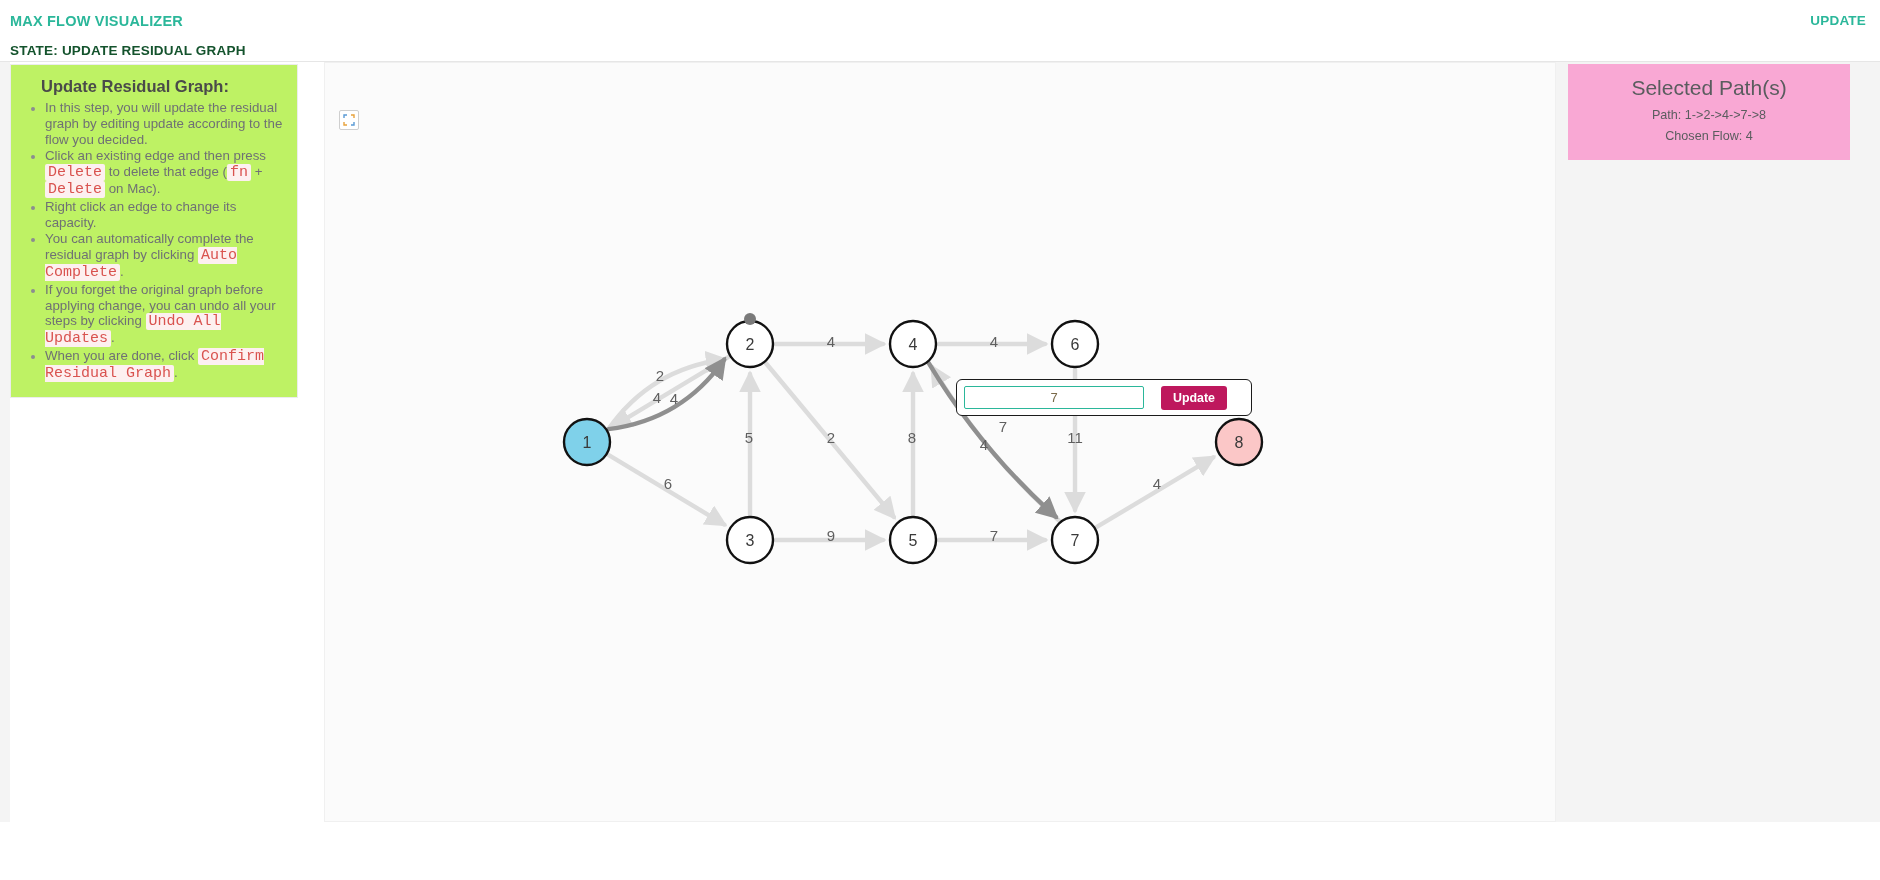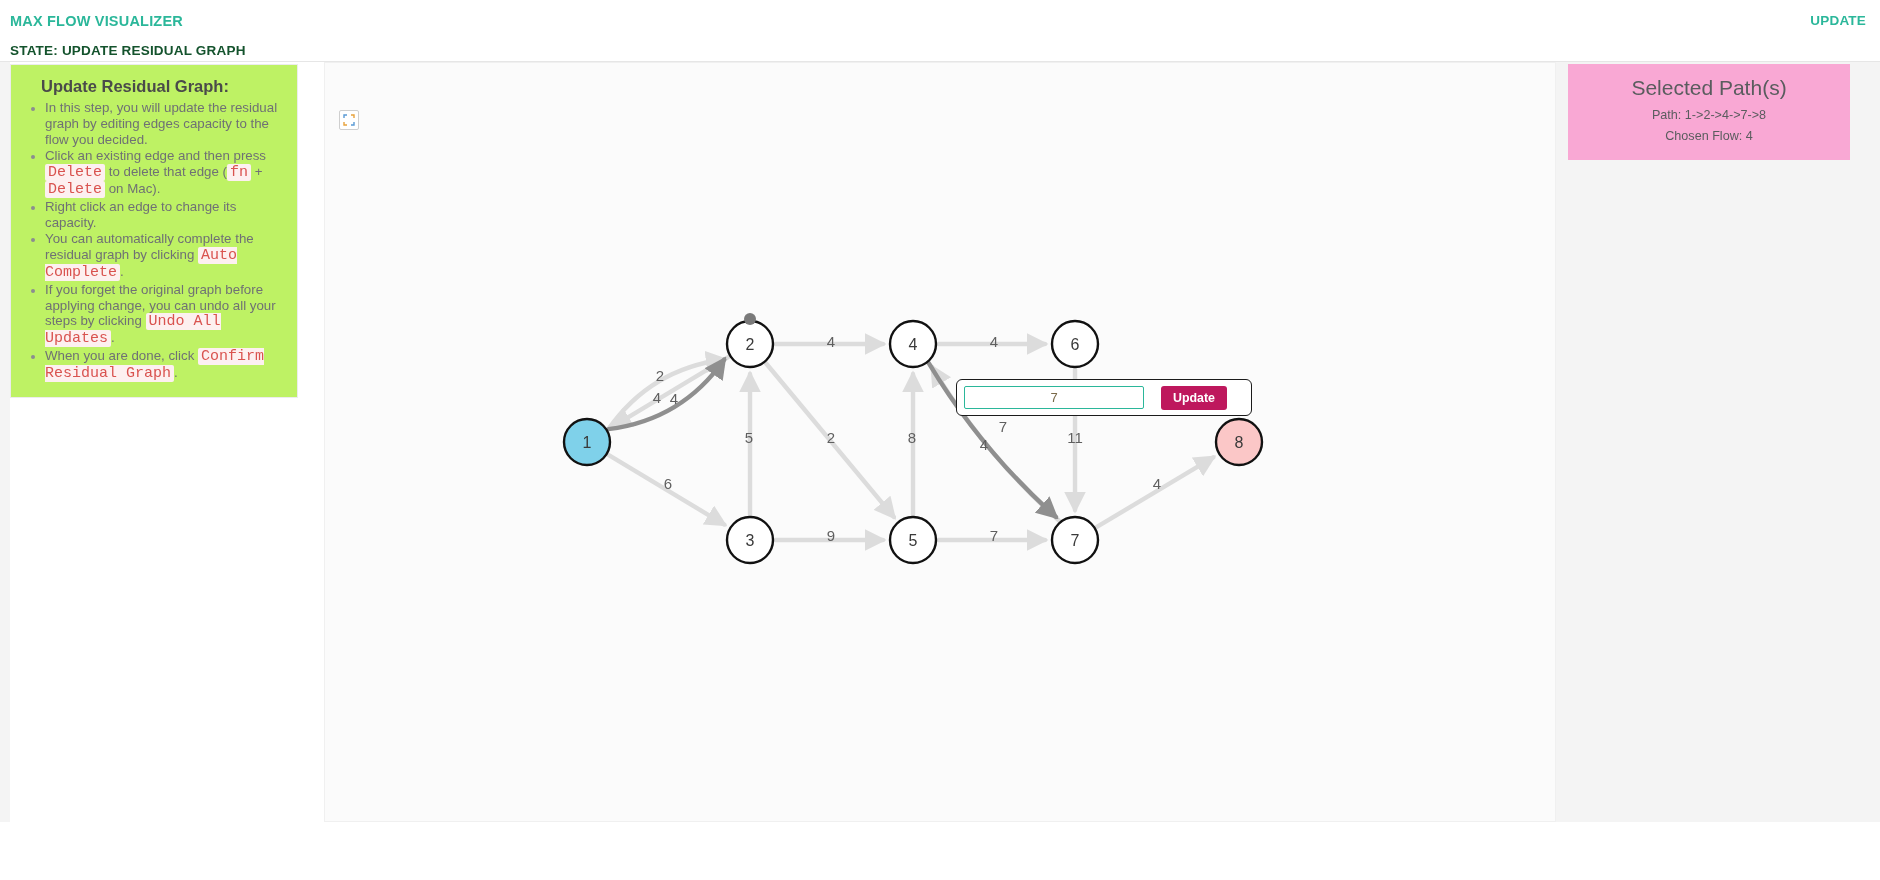--- a/index.html
+++ b/index.html
@@ -137,21 +137,21 @@
     <div class="brand">MAX FLOW VISUALIZER</div>
     <a class="github-link" href="#">UPDATE</a>
     <div class="state-line">STATE: UPDATE RESIDUAL GRAPH</div>
     <div class="header-rule"></div>
   </div>
 
   <div class="side-strip"></div>
   <div class="instructions">
     <h2>Update Residual Graph:</h2>
     <ul id="instr-list">
-        <li>In this step, you will update the residual graph by editing edges capacity to the flow you decided.</li>
+        <li>In this step, you will update the residual graph by editing update according to the flow you decided.</li>
         <li>Click an existing edge and then press <code class="kbd">Delete</code> to delete that edge (<code class="kbd">fn</code> + <code class="kbd">Delete</code> on Mac).</li>
         <li>Right click an edge to change its capacity.</li>
         <li>You can automatically complete the residual graph by clicking <code class="kbd">Auto Complete</code>.</li>
         <li>If you forget the original graph before applying change, you can undo all your steps by clicking <code class="kbd">Undo All Updates</code>.</li>
         <li>When you are done, click <code class="kbd">Confirm Residual Graph</code>.</li>
       </ul>
   </div>
 
   <div class="canvas">
     <div class="fs-btn">

